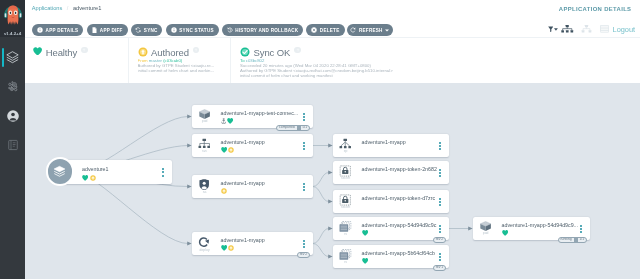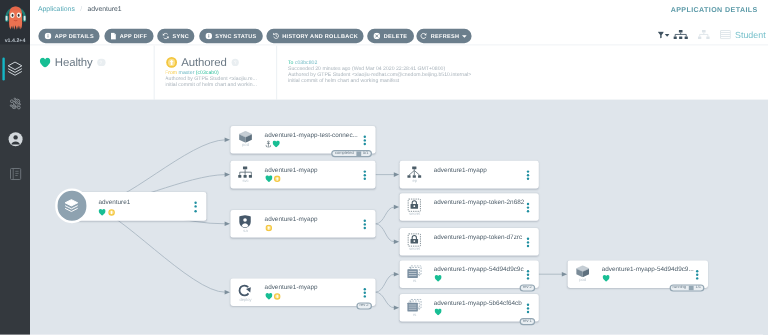--- a/index.html
+++ b/index.html
@@ -37,21 +37,21 @@
   .btn .caret{margin-left:2.5px;}
 
   .viewicons{position:absolute;left:522.6px;top:1.6px;height:21px;display:flex;align-items:center;}
   .vic{display:flex;align-items:center;}
   .logout{font-size:7.4px;color:#79c2cc;font-weight:400;}
 
   
   .status{position:absolute;left:25px;top:38px;width:615px;height:45px;background:#fff;}
   .stcell{position:absolute;top:0;height:45px;box-sizing:border-box;}
   .stcell.b{border-left:1px solid #eef2f5;}
-  .sttitle{display:flex;align-items:center;}
+  .sttitle{display:flex;align-items:flex-start;}
   .sttitle .ic{margin-right:3.5px;display:flex;align-items:center;}
   .sttitle .tx{font-size:9.5px;color:#6a7884;font-weight:400;letter-spacing:-.1px;}
   .sthelp{width:6.5px;height:6.5px;border-radius:50%;background:#e9eef1;margin-left:4px;
           display:flex;align-items:center;justify-content:center;}
   .stsub{font-size:4.3px;color:#aab4bc;line-height:5.2px;white-space:nowrap;overflow:hidden;}
   .stsub:first-of-type{margin-top:2.2px;}
   .stsub .lnk{color:#6fb9c4;}
   .stsub .fr{color:#f5c944;}
   .stsub .to{color:#35c2a0;}
 
@@ -262,21 +262,21 @@
           <rect x="0.6" y="11.2" width="5.8" height="4.8" rx=".5" fill="#dde4e9"></rect>
           <rect x="15.2" y="11.2" width="5.8" height="4.8" rx=".5" fill="#dde4e9"></rect>
         </svg>
       </span>
       <span class="vic" style="margin-right:3.1px">
         <svg width="9.1" height="7.6" viewBox="0 0 18 15">
           <rect x=".8" y=".8" width="16.4" height="13.4" rx=".8" fill="none" stroke="#dde4e9" stroke-width="1.5"></rect>
           <path d="M.8 4.2h16.4M.8 7.5h16.4M.8 10.8h16.4" stroke="#dde4e9" stroke-width="1.5"></path>
         </svg>
       </span>
-      <span class="logout">Student</span>
+      <span class="logout">Logout</span>
     </div>
   </div>
 
   <div class="status">
     <div class="stcell" style="left:0;width:102.6px;padding:8.5px 0 0 8px;box-sizing:border-box">
       <div class="sttitle">
         <span class="ic">
           <svg width="9.2" height="8.7" viewBox="0 0 20 19">
               <path d="M10 18.6C10 18.6 0.4 12.2 0.4 6.2 0.4 2.8 2.8 0.4 5.6 0.4 7.6 0.4 9 1.6 10 3.4 11 1.6 12.4 0.4 14.4 0.4 17.2 0.4 19.6 2.8 19.6 6.2 19.6 12.2 10 18.6 10 18.6Z" fill="#18be94"></path>
             </svg>
@@ -311,20 +311,36 @@
       <div class="stsub">
         <span class="fr">From</span>
         <span class="lnk">master</span>
         <span class="to">(c03cab0)</span>
       </div>
       <div class="stsub">Authored by GTPE Student &lt;xiaojiu.re...</div>
       <div class="stsub">initial commit of helm chart and workin...</div>
     </div>
 
     <div class="stcell b" style="left:205px;width:200px;padding:8.5px 0 0 9px;box-sizing:border-box">
+      <div class="sttitle">
+        <span class="ic">
+          <svg width="10" height="10" viewBox="0 0 20 20">
+              <circle cx="10" cy="10" r="9" fill="#18be94"></circle>
+              <circle cx="10" cy="10" r="6.2" fill="#6fdcbf"></circle>
+              <path d="M5.8 10.2 8.7 13.1 14.4 6.7" fill="none" stroke="#fff" stroke-width="2.1" stroke-linecap="round" stroke-linejoin="round"></path>
+            </svg>
+        </span>
+        <span class="tx">Sync OK</span>
+        <span class="sthelp">
+          <svg width="4" height="4" viewBox="0 0 10 10">
+              <path d="M3.2 3.6a1.8 1.8 0 1 1 2 1.8v.9" fill="none" stroke="#fff" stroke-width="1.1" stroke-linecap="round"></path>
+              <circle cx="5" cy="7.8" r=".8" fill="#fff"></circle>
+            </svg>
+        </span>
+      </div>
       <div class="stsub">
         <span class="to">To</span>
         <span class="lnk">c03bc802</span>
       </div>
       <div class="stsub">Succeeded 20 minutes ago (Wed Mar 04 2020 22:28:41 GMT+0800)</div>
       <div class="stsub">Authored by GTPE Student &lt;xiaojiu-redhat.com@cnedom.beijing.b510.internal&gt;</div>
       <div class="stsub">initial commit of helm chart and working manifest</div>
     </div>
   </div>
 

